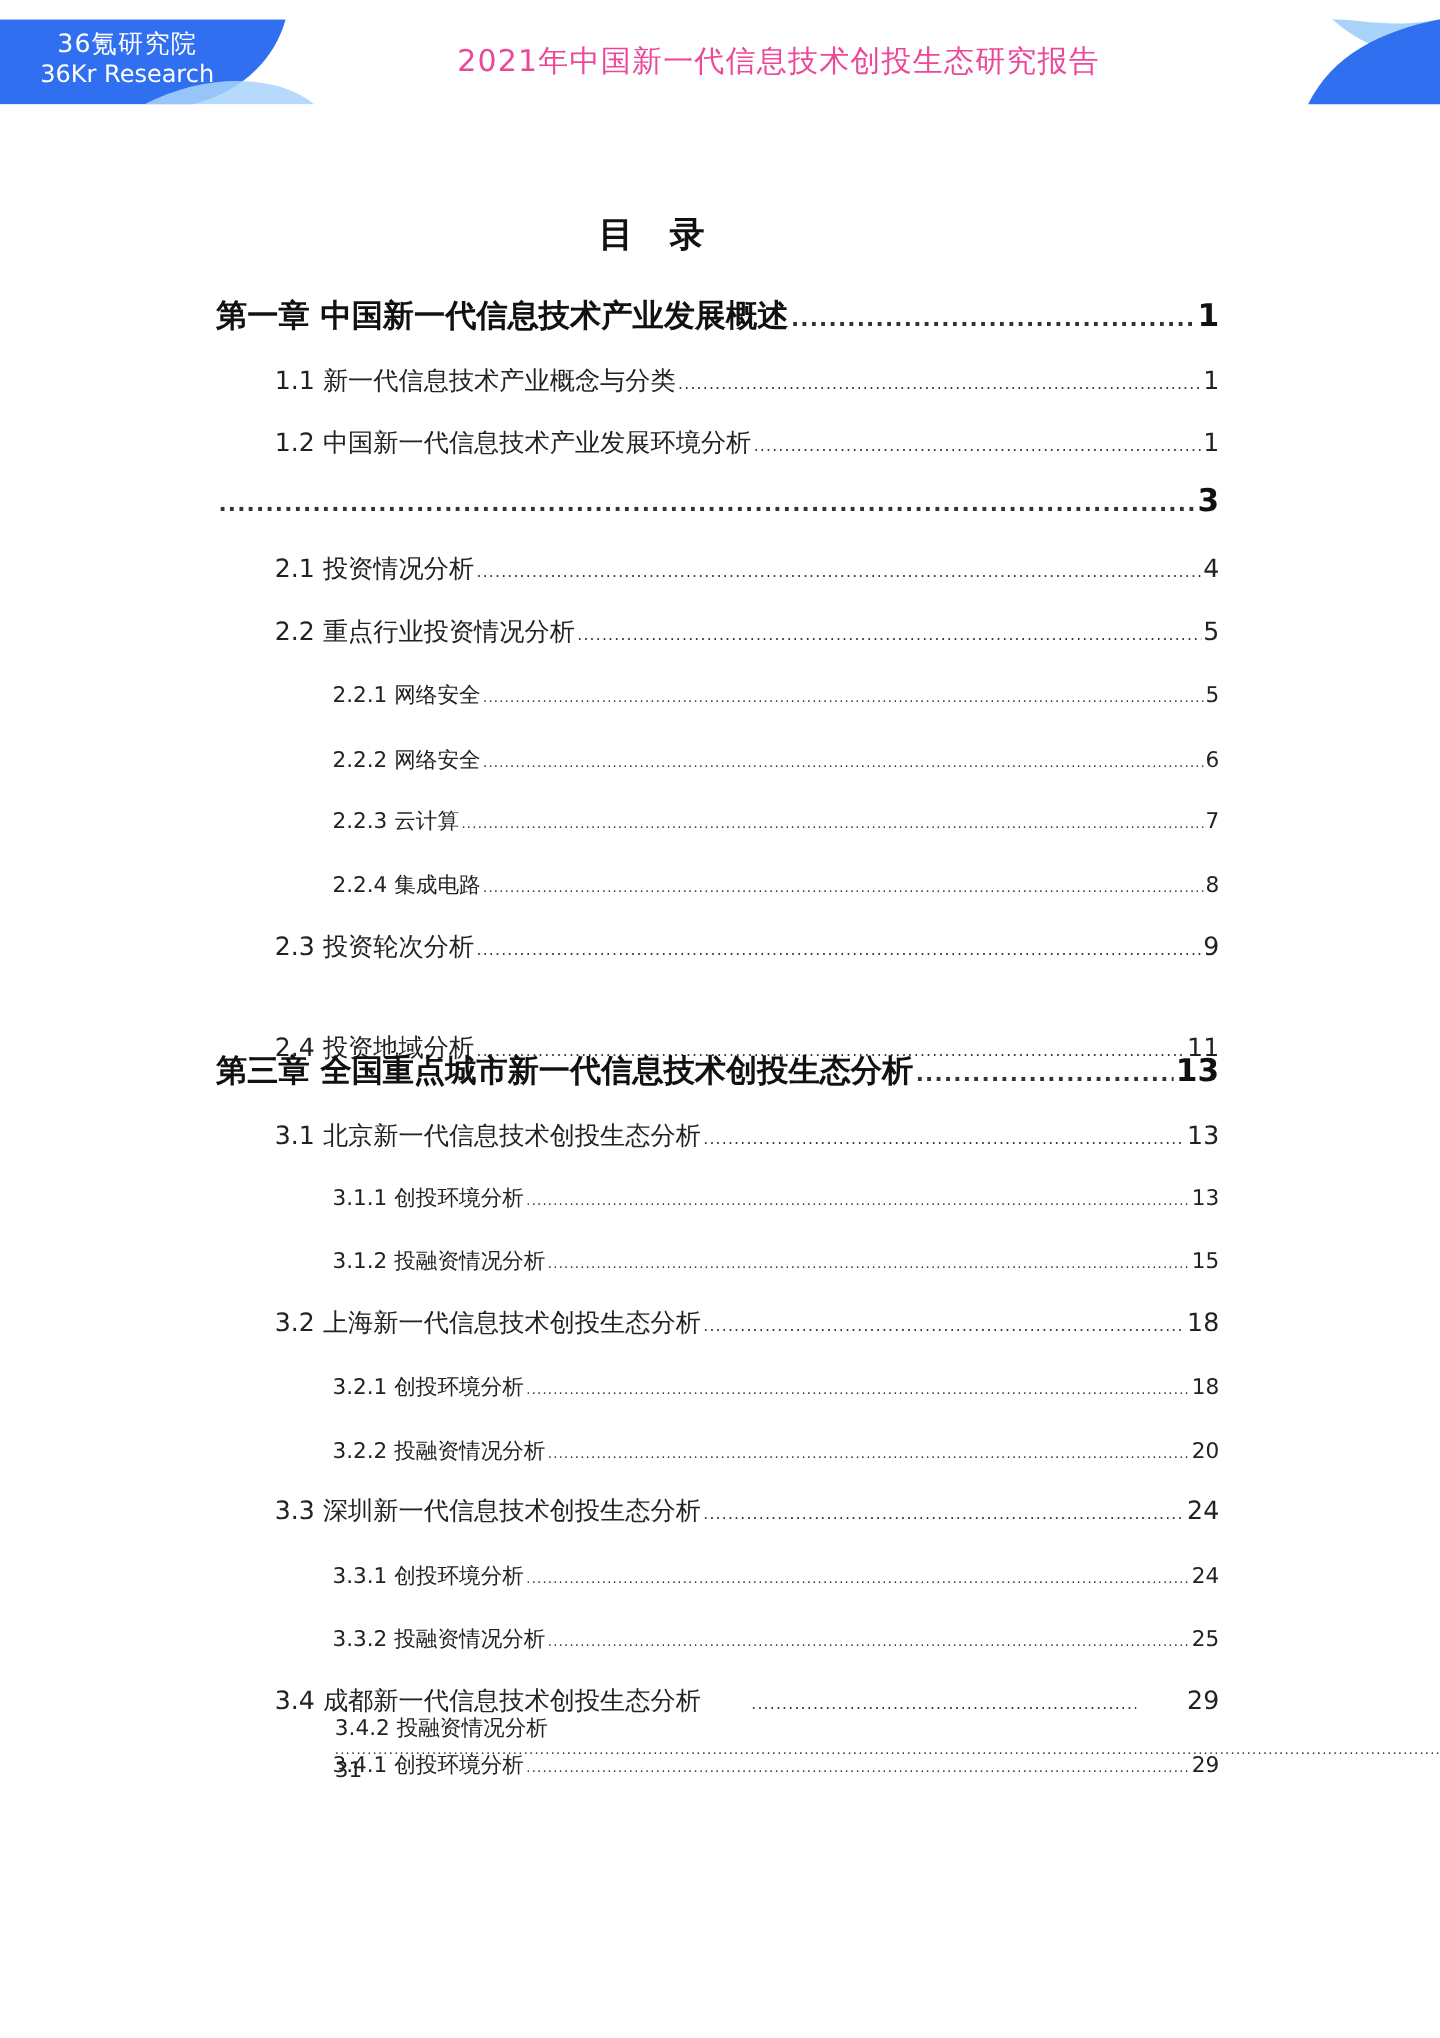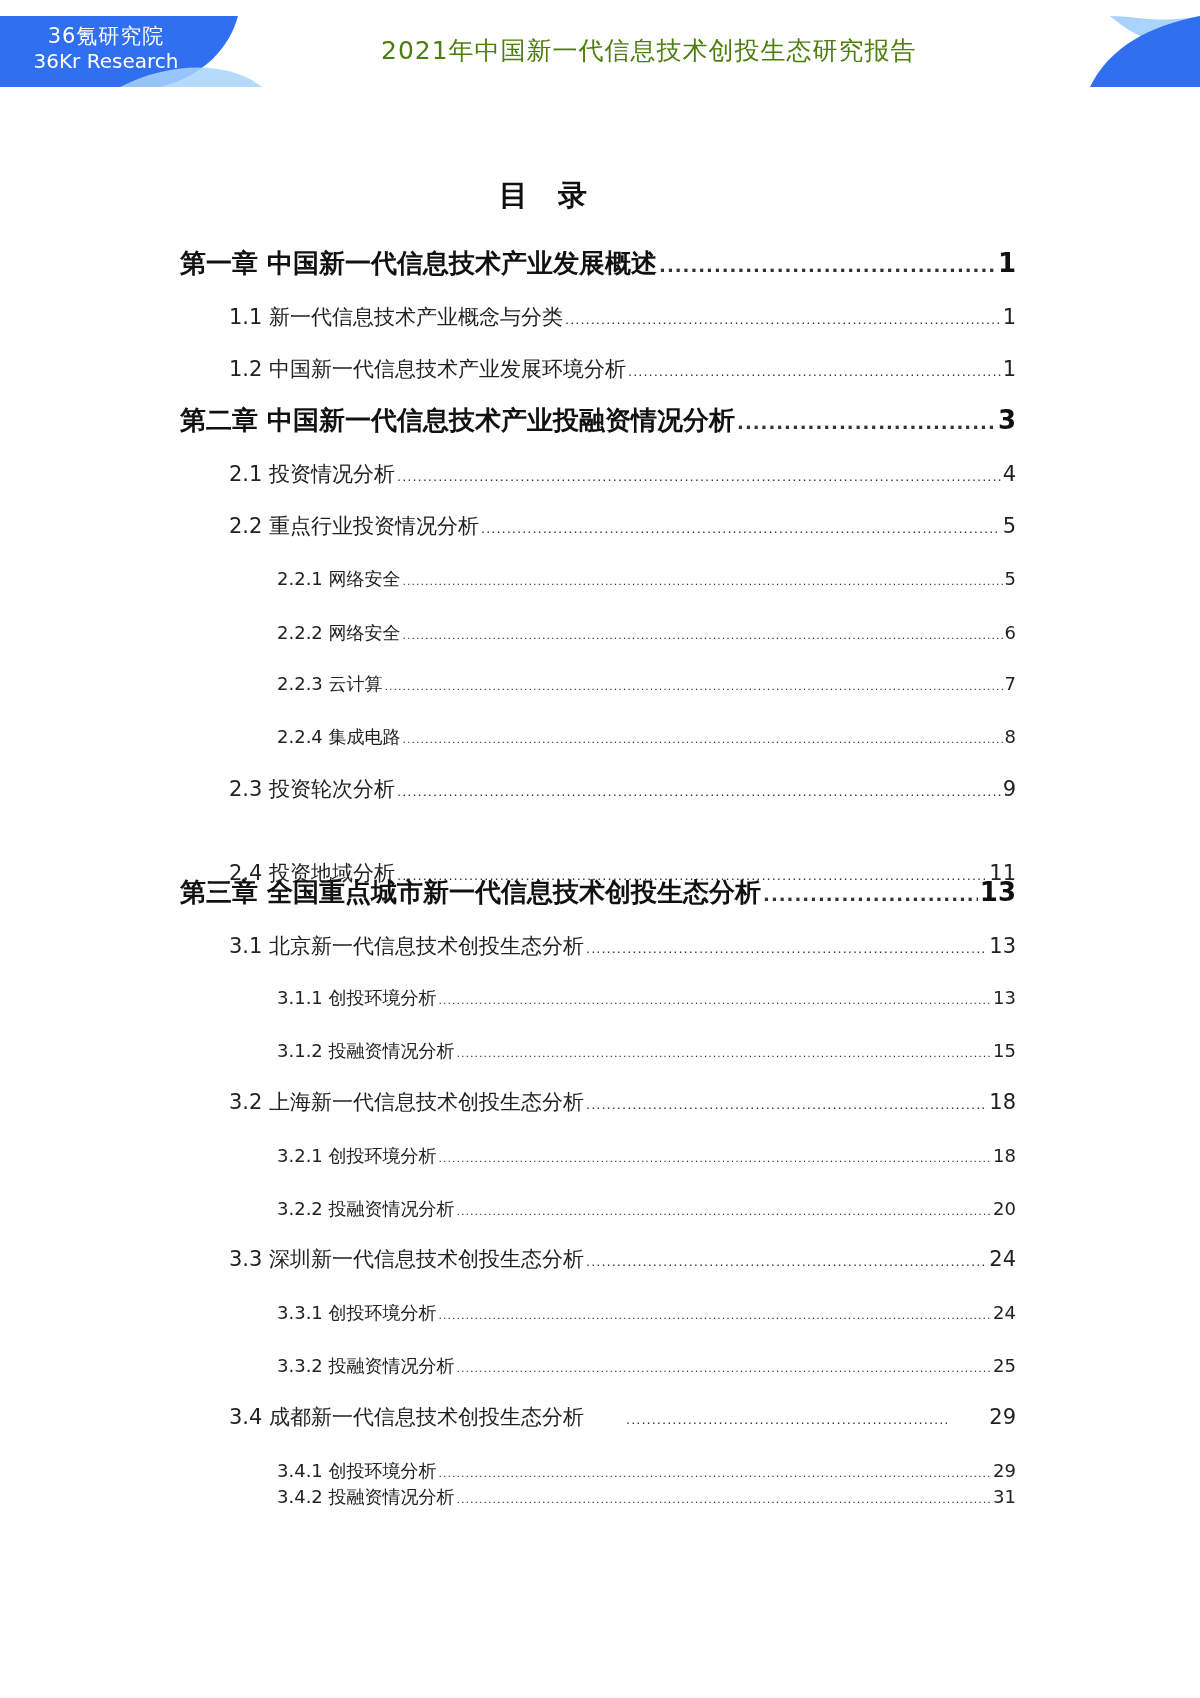--- a/index.html
+++ b/index.html
@@ -3,21 +3,21 @@
 <meta charset="utf-8">
 <style>
   html, body { margin: 0; padding: 0; background: #ffffff; }
   body { width: 1200px; height: 1698px; position: relative; overflow: hidden;
          font-family: "DejaVu Sans", "Liberation Sans", sans-serif; color: #111; }
   .logo { position: absolute; left: 0; top: 16px; width: 262px; height: 71px; overflow: hidden; }
   .logo svg { position: absolute; left: 0; top: 0; }
   .logo-text { position: absolute; left: 0; top: 8px; width: 212px; text-align: center; color: #fff; line-height: 25px; }
   .logo-cn { font-size: 21px; letter-spacing: 1px; }
   .logo-en { font-size: 20px; }
-  .report-title { position: absolute; left: 381px; top: 34px; font-size: 25px; color: #4d7c0f; letter-spacing: 1px; white-space: nowrap; text-align: center; }
+  .report-title { position: absolute; left: 381px; top: 34px; font-size: 25px; color: #ec4899; letter-spacing: 1px; white-space: nowrap; text-align: center; }
   .corner { position: absolute; right: 0; top: 16px; width: 110px; height: 71px; }
   .toc-title { position: absolute; left: 0; width: 1096px; top: 176px; text-align: center; font-size: 29px; font-weight: bold; letter-spacing: 10px; }
   .toc-row { position: absolute; display: flex; align-items: baseline; right: 184px; white-space: nowrap; }
   .toc-row .label { flex: 0 0 auto; }
   .toc-row .leader { flex: 1 1 auto; overflow: hidden; margin: 0 2px; letter-spacing: 1px; color: #333; }
   .toc-row .leader::before { content: "........................................................................................................................................................................................................................................................................"; }
   .toc-row .page { flex: 0 0 auto; text-align: right; }
   .lvl1 { left: 180px; font-size: 26px; font-weight: bold; color: #111; }
   .lvl1 .leader { font-size: 18px; font-weight: bold; }
   .lvl2 { left: 229px; font-size: 21px; color: #222; }
@@ -58,21 +58,20 @@
       <span class="label">1.1 新一代信息技术产业概念与分类</span>
       <span class="leader"></span>
       <span class="page">1</span>
     </div>
     <div class="toc-row lvl2" style="top: 355px;">
       <span class="label">1.2 中国新一代信息技术产业发展环境分析</span>
       <span class="leader"></span>
       <span class="page">1</span>
     </div>
     <div class="toc-row lvl1" style="top: 403px;">
-      <span class="label">第二章  中国新一代信息技术产业投融资情况分析</span>
       <span class="leader"></span>
       <span class="page">3</span>
     </div>
     <div class="toc-row lvl2" style="top: 460px;">
       <span class="label">2.1 投资情况分析</span>
       <span class="leader"></span>
       <span class="page">4</span>
     </div>
     <div class="toc-row lvl2" style="top: 512px;">
       <span class="label">2.2 重点行业投资情况分析</span>
@@ -162,18 +161,18 @@
     <div class="toc-row lvl2" style="top: 1403px; gap: 40px;">
       <span class="label">3.4 成都新一代信息技术创投生态分析</span>
       <span class="leader"></span>
       <span class="page">29</span>
     </div>
     <div class="toc-row lvl3" style="top: 1458.5px;">
       <span class="label">3.4.1 创投环境分析</span>
       <span class="leader"></span>
       <span class="page">29</span>
     </div>
-    <div class="toc-row lvl3" style="top: 1485px;">
+    <div class="toc-row lvl3" style="top: 1428px; flex-direction: column;">
       <span class="label">3.4.2 投融资情况分析</span>
       <span class="leader"></span>
       <span class="page">31</span>
     </div>
   </div>
 
 </body></html>

